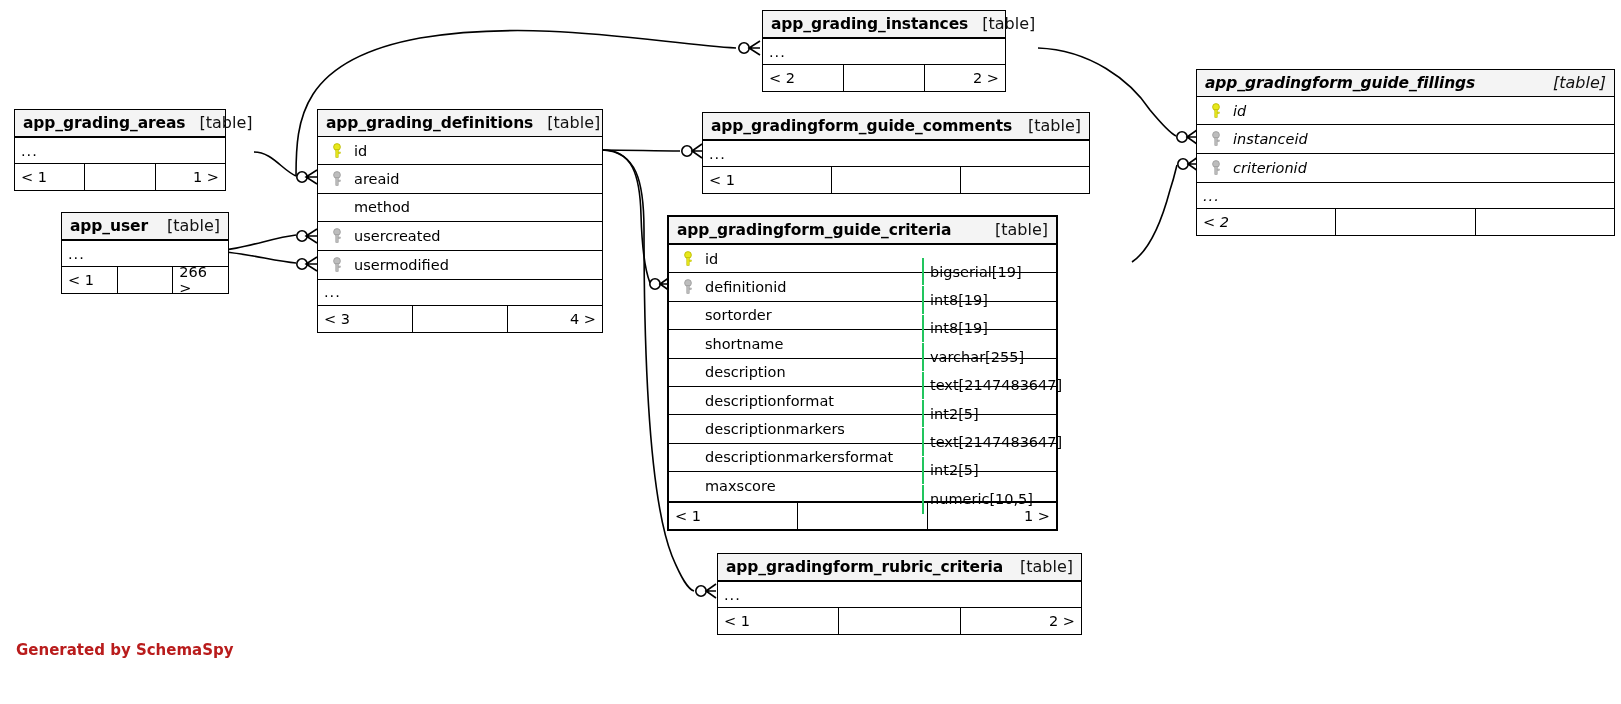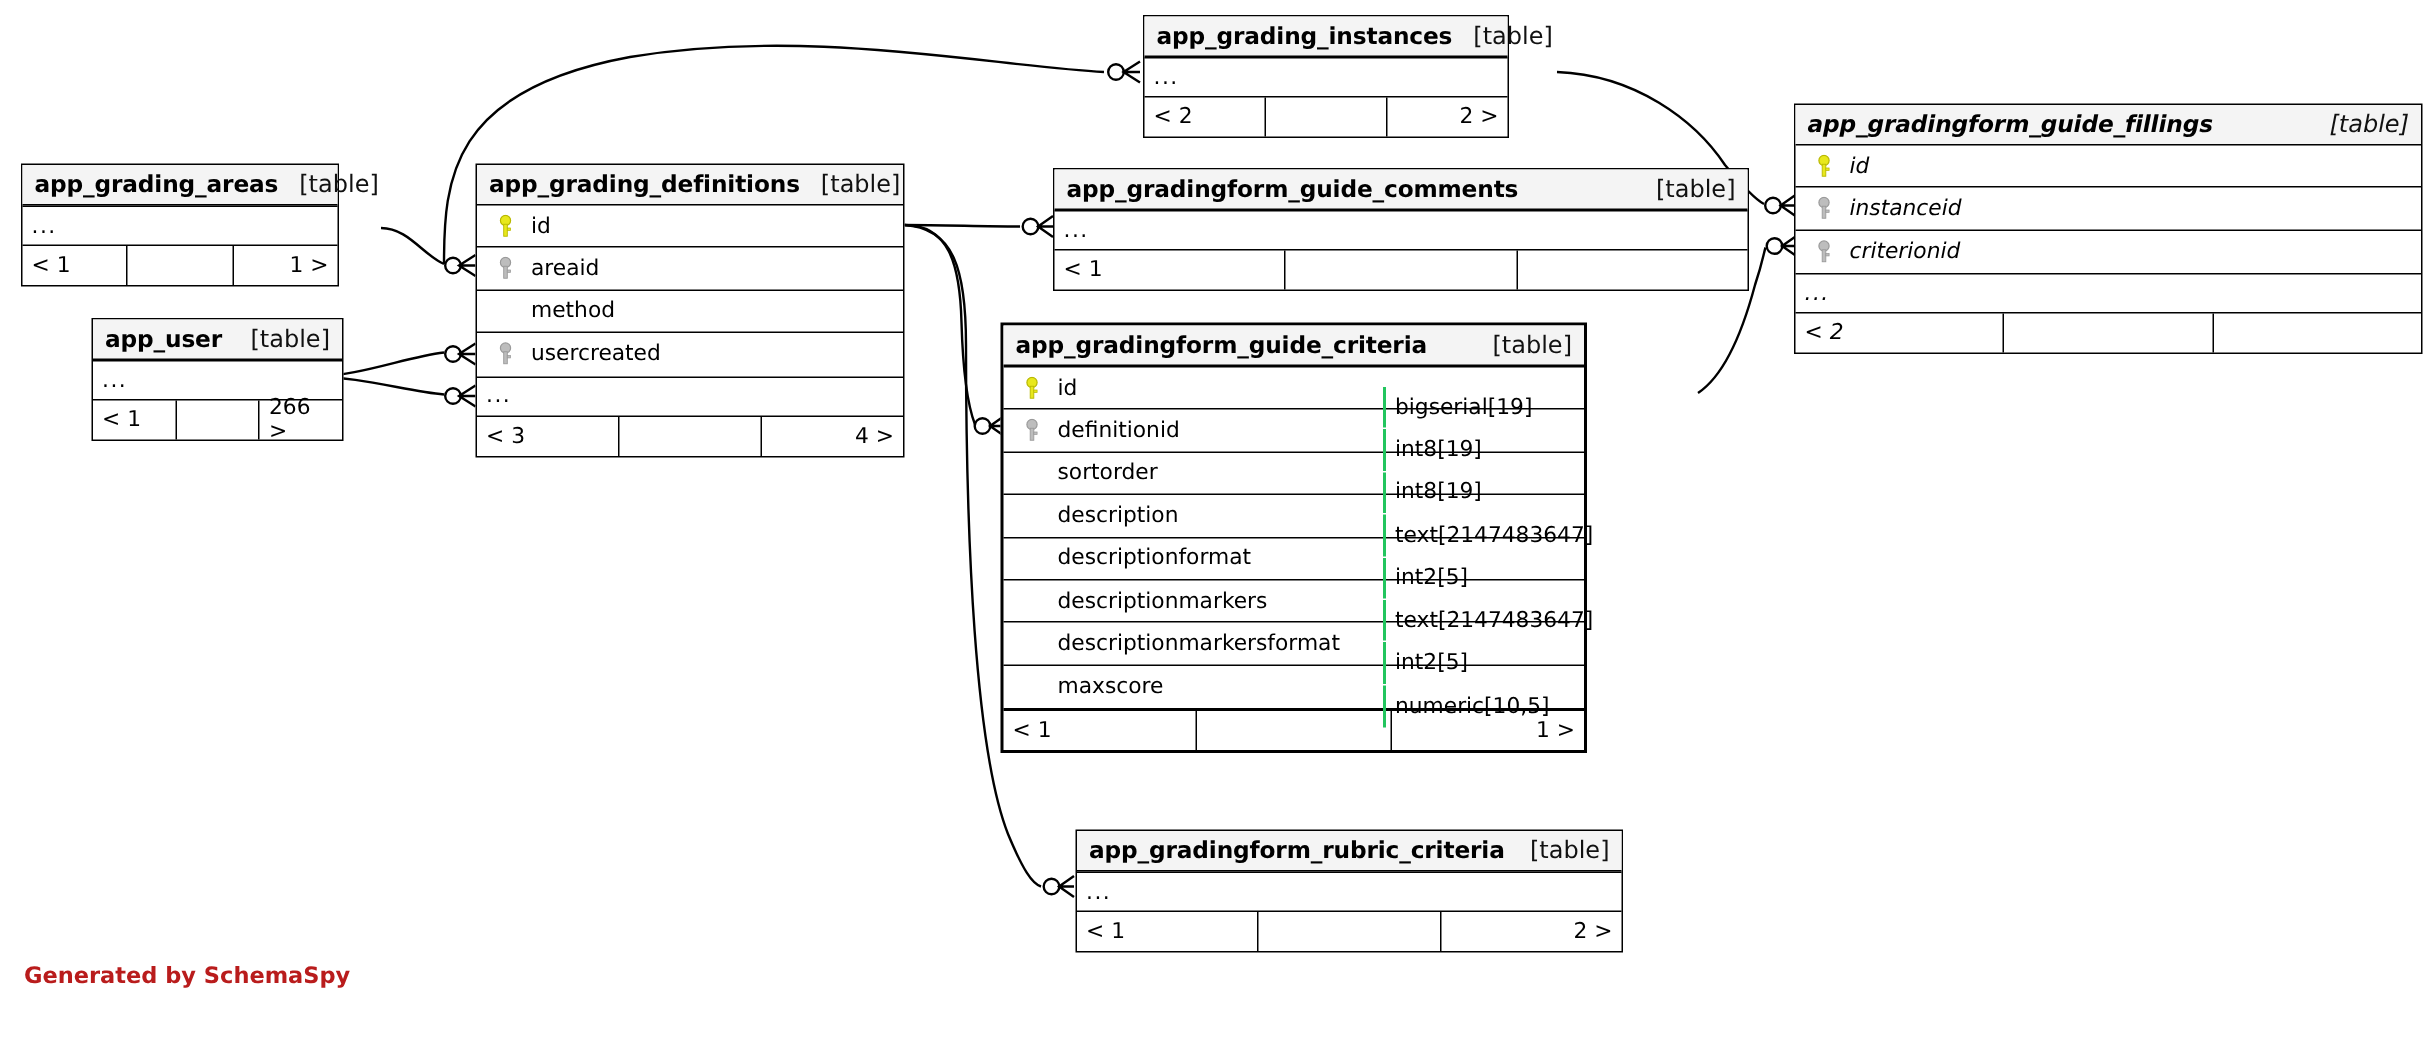--- a/index.html
+++ b/index.html
@@ -153,41 +153,53 @@
               <span class="keycell">
                 <svg width="12" height="16" viewBox="0 0 12 16">
                   <circle cx="6" cy="4" r="3.4" fill="#bdbdbd" stroke="#9a9a9a" stroke-width="0.8"></circle>
                   <rect x="4.8" y="6.5" width="2.4" height="8" fill="#bdbdbd" stroke="#9a9a9a" stroke-width="0.6"></rect>
                   <rect x="7.2" y="9" width="2.2" height="1.6" fill="#bdbdbd" stroke="#9a9a9a" stroke-width="0.5"></rect>
                 </svg>
               </span>
               <span class="colname">usercreated</span>
             </span>
           </div>
+          <div class="row">
+            <span class="rowname">
+              <span class="keycell">
+                <svg width="12" height="16" viewBox="0 0 12 16">
+                  <circle cx="6" cy="4" r="3.4" fill="#bdbdbd" stroke="#9a9a9a" stroke-width="0.8"></circle>
+                  <rect x="4.8" y="6.5" width="2.4" height="8" fill="#bdbdbd" stroke="#9a9a9a" stroke-width="0.6"></rect>
+                  <rect x="7.2" y="9" width="2.2" height="1.6" fill="#bdbdbd" stroke="#9a9a9a" stroke-width="0.5"></rect>
+                </svg>
+              </span>
+              <span class="colname">usermodified</span>
+            </span>
+          </div>
         </div>
         <div class="ellipsisrow">...</div>
         <div class="foot">
           <span class="fcell">&lt; 3</span>
           <span class="fcell"></span>
           <span class="fcell right">4 &gt;</span>
         </div>
       </div>
       <div class="tbl" style="left: 762px; top: 10px; width: 244px;">
         <div class="thead">
           <span class="tname">app_grading_instances</span>
           <span class="ttag">[table]</span>
         </div>
         <div class="ellipsisrow">...</div>
         <div class="foot">
           <span class="fcell">&lt; 2</span>
           <span class="fcell"></span>
           <span class="fcell right">2 &gt;</span>
         </div>
       </div>
-      <div class="tbl" style="left: 702px; top: 112px; width: 464px;">
+      <div class="tbl" style="left: 702px; top: 112px; width: 388px;">
         <div class="thead">
           <span class="tname">app_gradingform_guide_comments</span>
           <span class="ttag">[table]</span>
         </div>
         <div class="ellipsisrow">...</div>
         <div class="foot">
           <span class="fcell">&lt; 1</span>
           <span class="fcell"></span>
           <span class="fcell right"></span>
         </div>
@@ -277,20 +289,27 @@
           <div class="row">
             <span class="rowname">
               <span class="keycell"></span>
               <span class="colname">sortorder</span>
             </span>
             <span class="rowtype" style="width:134px;flex:0 0 134px">int8[19]</span>
           </div>
           <div class="row">
             <span class="rowname">
               <span class="keycell"></span>
+              <span class="colname">shortname</span>
+            </span>
+            <span class="rowtype" style="width:134px;flex:0 0 134px">varchar[255]</span>
+          </div>
+          <div class="row">
+            <span class="rowname">
+              <span class="keycell"></span>
               <span class="colname">description</span>
             </span>
             <span class="rowtype" style="width:134px;flex:0 0 134px">text[2147483647]</span>
           </div>
           <div class="row">
             <span class="rowname">
               <span class="keycell"></span>
               <span class="colname">descriptionformat</span>
             </span>
             <span class="rowtype" style="width:134px;flex:0 0 134px">int2[5]</span>

